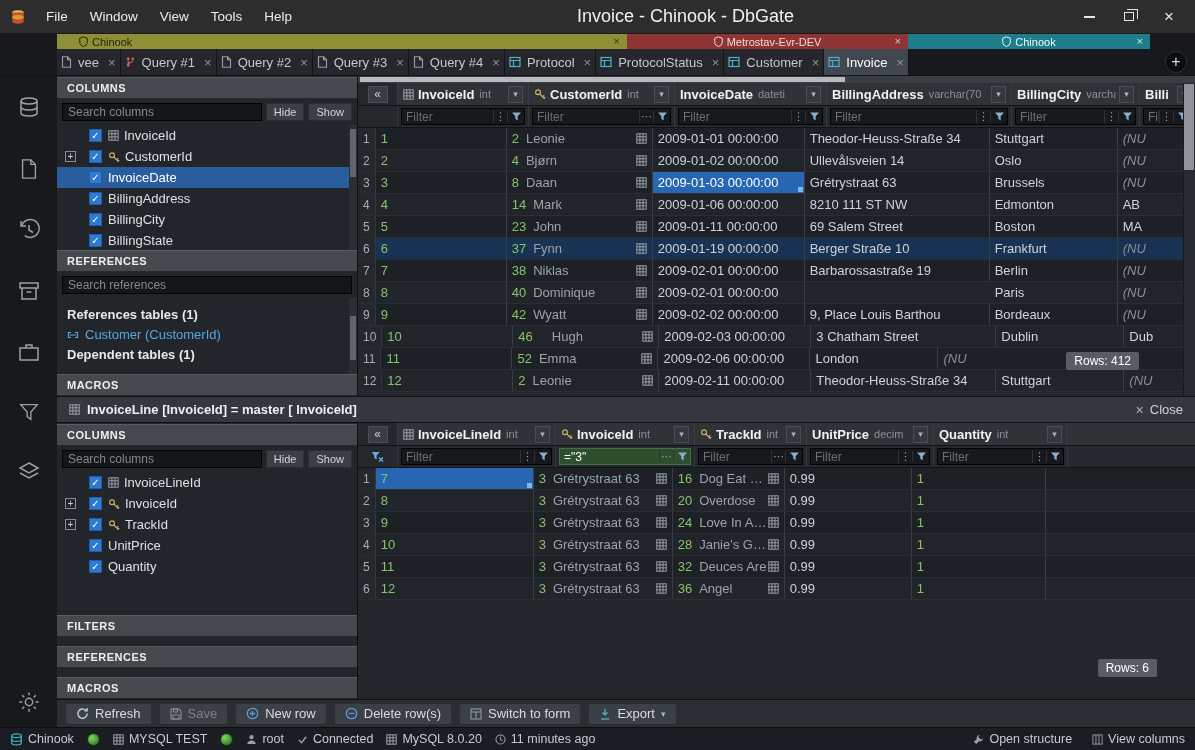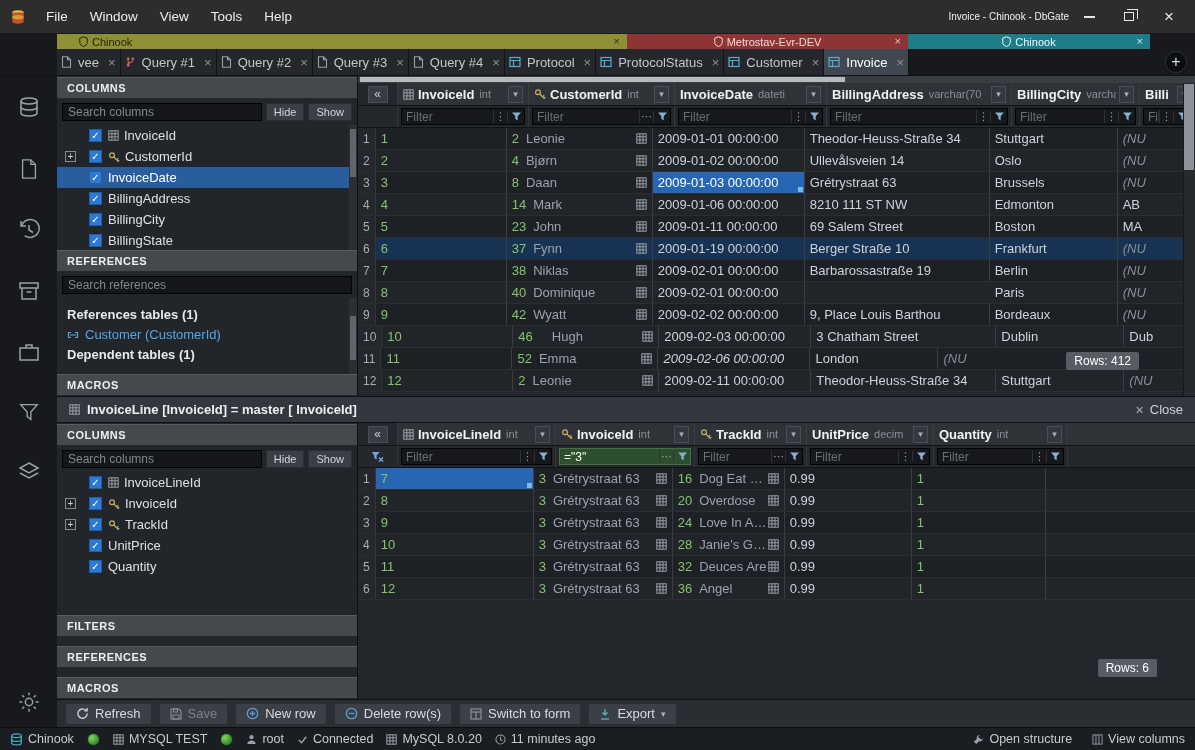--- a/index.html
+++ b/index.html
@@ -7,21 +7,21 @@
   .app{width:1195px;height:750px;position:relative;overflow:hidden;background:#22262b;
        font-family:"Liberation Sans",sans-serif;color:#d8dbdf;display:flex;flex-direction:column;}
   .ic{display:inline-flex;align-items:center;justify-content:center;}
   .ic svg{display:block;}
 
   
   .titlebar{height:34px;background:#2d2d2d;display:flex;align-items:center;flex:none;border-bottom:1px solid #1a1a1a;}
   .tb-logo{margin:0 10px 0 10px;}
   .menubar{display:flex;gap:2px;}
   .menu-item{padding:0 10px;font-size:13.5px;color:#ececec;line-height:33px;}
-  .tb-title{flex:1;text-align:right;font-size:10px;color:#f0f0f0;}
+  .tb-title{flex:1;text-align:center;font-size:18px;color:#f0f0f0;}
   .win-controls{display:flex;align-items:center;gap:0;margin-right:6px;}
   .wc{width:40px;height:33px;display:flex;align-items:center;justify-content:center;color:#e6e6e6;}
   .wc-min{width:11px;height:2px;background:#e6e6e6;}
   .wc-restore{position:relative;width:10px;height:9px;border:1px solid #e6e6e6;}
   .wc-restore::before{content:'';position:absolute;top:-4px;left:2px;width:10px;height:9px;border-top:1px solid #e6e6e6;border-right:1px solid #e6e6e6;}
   .wc-x{font-size:17px;}
 
   
   .groupstrip{height:15px;display:flex;flex:none;background:#17191d;}
   .grp-spacer{width:57px;flex:none;background:#17191d;}
@@ -855,21 +855,21 @@
                 <div class="g-cell gc" style="width: 146px;">
                   <span class="val-num">52</span>
                   <span class="val-ref">Emma</span>
                   <span class="ic fk-open">
                     <svg width="11" height="11" viewBox="0 0 11 11">
                       <rect x="0.8" y="0.8" width="9.4" height="9.4" fill="none" stroke="#9aa0a6"></rect>
                       <path d="M.8 3.8h9.4M.8 6.9h9.4M3.9 .8v9.4M7 .8v9.4" stroke="#9aa0a6" fill="none"></path>
                     </svg>
                   </span>
                 </div>
-                <div class="g-cell gc" style="width: 152px; font-style: italic;">
+                <div class="g-cell gc" style="width: 152px;">
                   <span class="val-txt">2009-02-06 00:00:00</span>
                 </div>
                 <div class="g-cell gc" style="width: 128px;">
                   <span class="val-txt">London</span>
                 </div>
                 <div class="g-cell gc" style="flex: 1 0 46px;">
                   <span class="val-null">(NU</span>
                 </div>
               </div>
               <div class="g-row">

